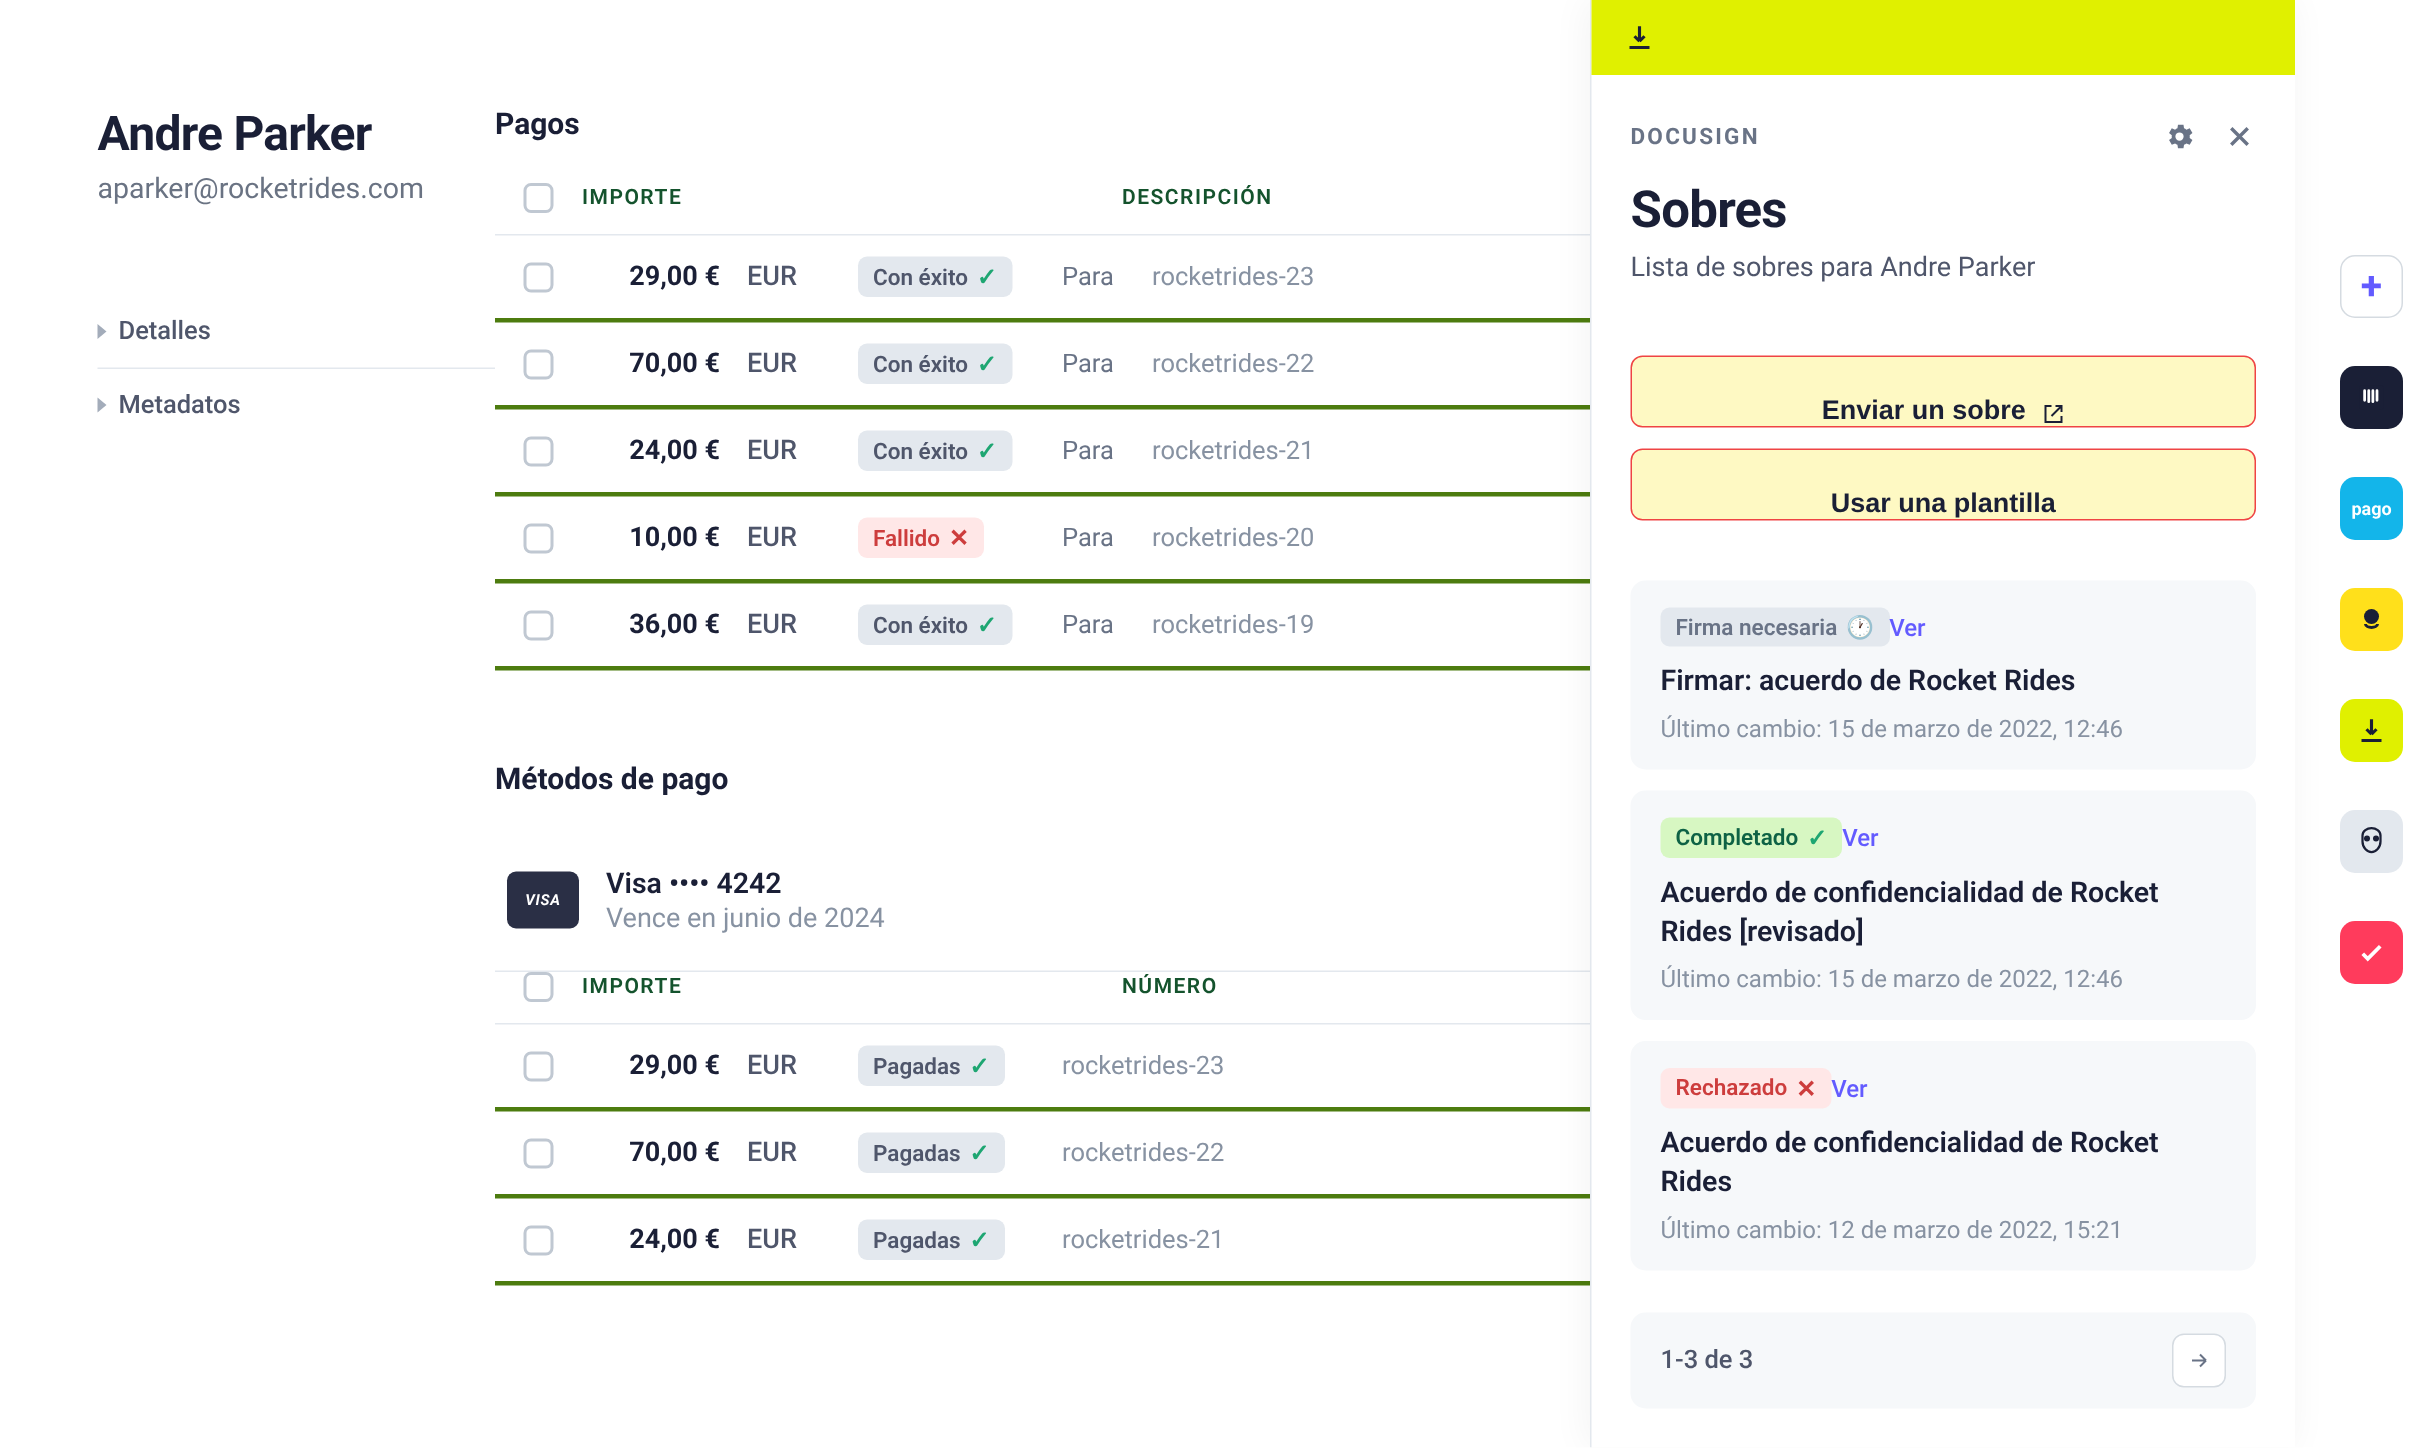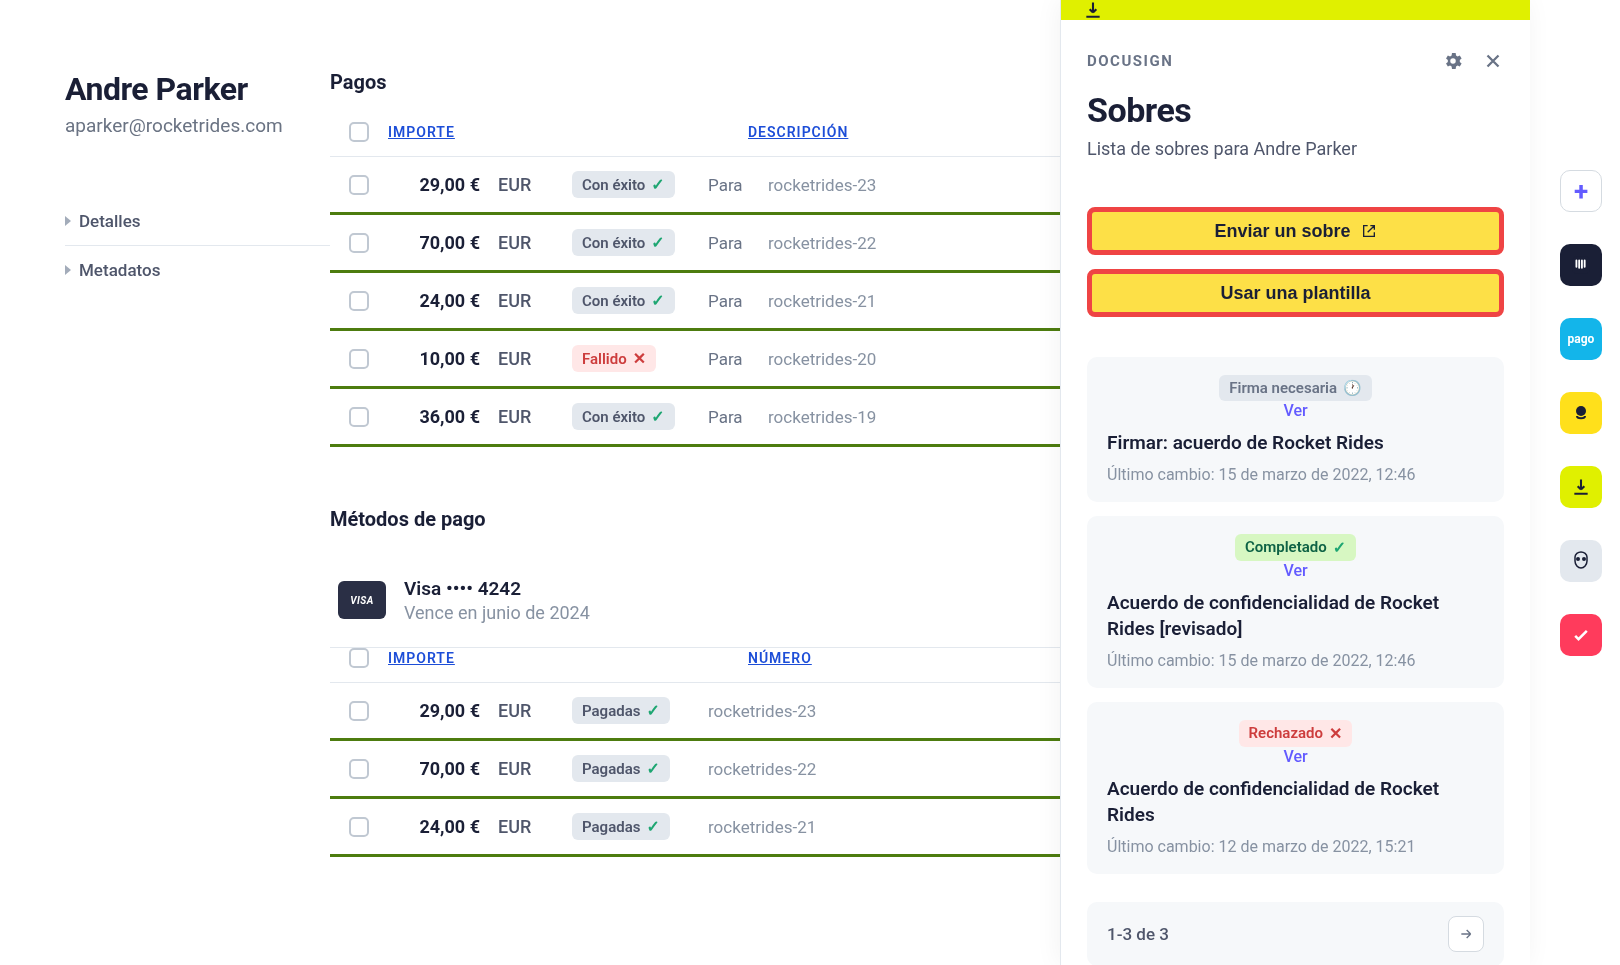--- a/index.html
+++ b/index.html
@@ -83,23 +83,22 @@
   border: 2px solid #c0c8d2;
   border-radius: 5px;
   background: #fff;
 }
 .col-amount { width: 92px; text-align: right; font-size: 18px; font-weight: 700; color: #1a1f36; }
 .col-cur { width: 68px; padding-left: 18px; font-size: 18px; color: #4f566b; font-weight: 500; }
 .col-status { width: 160px; padding-left: 24px; }
 .col-hdr {
   font-size: 14px;
   font-weight: 600;
-  color: #1d4ed8;
+  color: #14532d;
   letter-spacing: 1px;
-  text-decoration: underline;
 }
 .col-desc-label { width: 60px; font-size: 17px; color: #697386; }
 .col-desc-val { font-size: 17px; color: #8792a2; }
 .col-num { font-size: 17px; color: #8792a2; padding-left: 0; }
 .amount-hdr-cell { width: 360px; }
 .desc-hdr-cell { flex: 1; }
 .badge {
   display: inline-flex;
   align-items: center;
   gap: 6px;
@@ -187,39 +186,39 @@
 }
 .panel-sub {
   font-size: 18px;
   color: #4f566b;
   margin-top: 8px;
 }
 .panel-actions { margin-top: 48px; display: flex; flex-direction: column; gap: 14px; }
 .panel-btn {
   width: 100%;
   height: 48px;
-  border: 5px solid #ef4444;
+  border: 1px solid #ef4444;
   border-radius: 8px;
-  background: #fde047;
+  background: #fef9c3;
   font-size: 18px;
   font-weight: 600;
   color: #1a1f36;
   display: flex;
-  align-items: center;
+  align-items: flex-end;
   justify-content: center;
   gap: 10px;
   cursor: pointer;
 }
 .env-list { margin-top: 40px; display: flex; flex-direction: column; gap: 14px; }
 .env-card {
   background: #f6f8fa;
   border-radius: 10px;
   padding: 18px 20px;
 }
-.env-top { display: flex; justify-content: space-between; align-items: center; flex-direction: column; }
+.env-top { display: flex; justify-content: flex-start; align-items: center; }
 .env-link { color: #635bff; font-size: 16px; font-weight: 500; cursor: pointer; }
 .env-title { font-size: 19px; font-weight: 600; color: #1a1f36; margin-top: 10px; line-height: 1.4; }
 .env-meta { font-size: 16px; color: #8792a2; margin-top: 8px; }
 .pagination {
   margin-top: 14px;
   background: #f6f8fa;
   border-radius: 10px;
   padding: 14px 20px;
   display: flex;
   justify-content: space-between;

